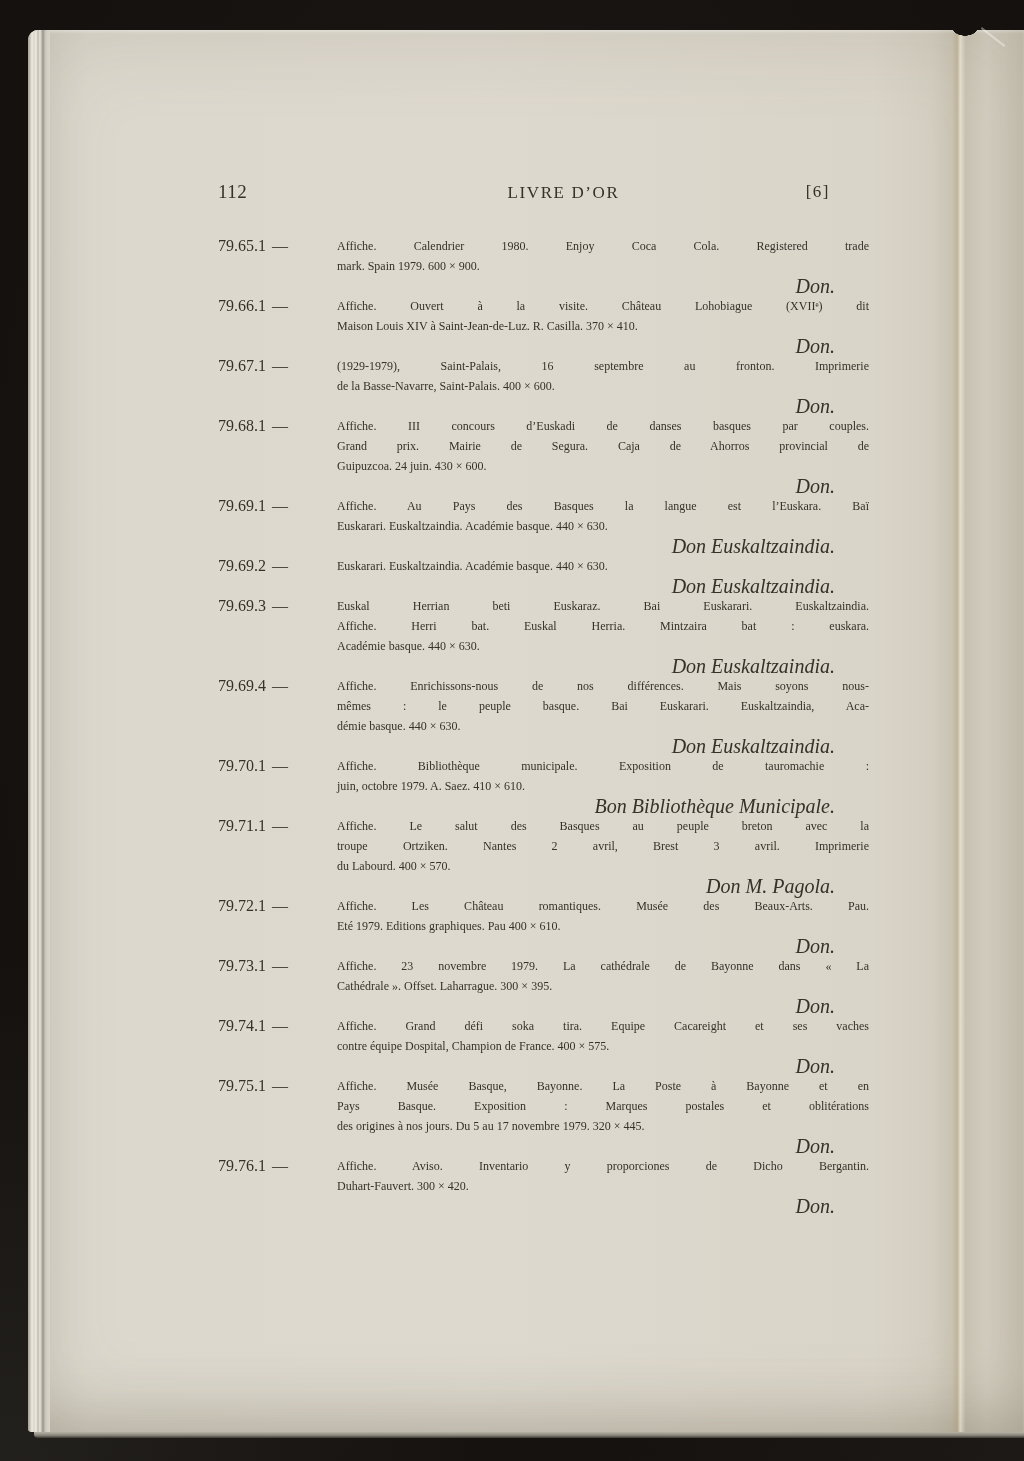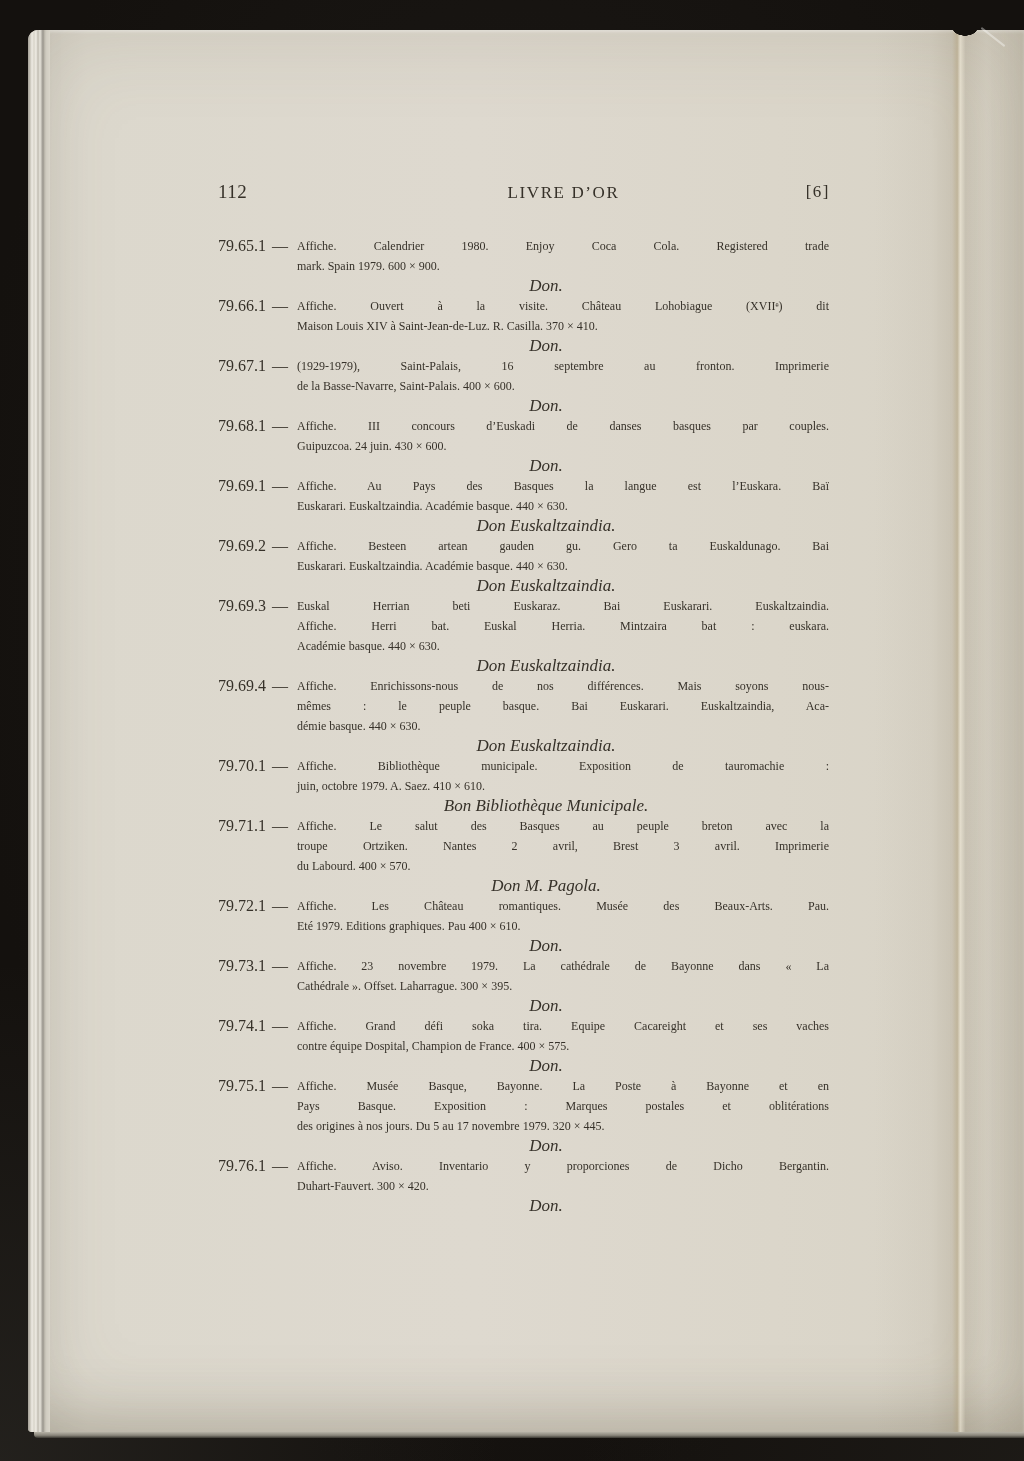--- a/index.html
+++ b/index.html
@@ -92,43 +92,44 @@
     font-size: 17px; letter-spacing: 1.5px;
   }
   .entries {
     position: absolute;
     left: 218px; top: 236px;
     width: 612px;
   }
   .entry {
     display: grid;
     grid-template-columns: 79px 532px;
+    gap: 40px;
   }
   .entry-head {
     grid-column: 1;
     display: flex;
     justify-content: space-between;
     padding-right: 9px;
     font-size: 16px;
     line-height: 20px;
     white-space: nowrap;
   }
   .entry-body { grid-column: 2; }
   .entry-line {
     font-size: 12px;
     line-height: 20px;
     text-align: justify;
     text-align-last: justify;
   }
   .entry-line.last { text-align-last: left; }
   .entry-attribution {
-    font-size: 17px;
+    font-size: 20px;
     line-height: 20px;
     font-style: italic;
-    text-align: center;
+    text-align: right;
     padding-right: 34px;
   }
 </style>
 </head>
 <body>
 
 <div class="stage">
   <div class="paper">
     <div class="edge-stack"></div>
     <div class="gutter"></div>
@@ -176,20 +177,21 @@
           <div class="entry-attribution">Don.</div>
         </div>
       </div>
       <div class="entry">
         <div class="entry-head">
           <span class="entry-id">79.68.1</span>
           <span class="entry-dash">—</span>
         </div>
         <div class="entry-body">
           <div class="entry-line">Affiche. III concours d’Euskadi de danses basques par couples.</div>
+          <div class="entry-line">Grand prix. Mairie de Segura. Caja de Ahorros provincial de</div>
           <div class="entry-line last">Guipuzcoa. 24 juin. 430 × 600.</div>
           <div class="entry-attribution">Don.</div>
         </div>
       </div>
       <div class="entry">
         <div class="entry-head">
           <span class="entry-id">79.69.1</span>
           <span class="entry-dash">—</span>
         </div>
         <div class="entry-body">
@@ -197,21 +199,20 @@
           <div class="entry-line last">Euskarari. Euskaltzaindia. Académie basque. 440 × 630.</div>
           <div class="entry-attribution">Don Euskaltzaindia.</div>
         </div>
       </div>
       <div class="entry">
         <div class="entry-head">
           <span class="entry-id">79.69.2</span>
           <span class="entry-dash">—</span>
         </div>
         <div class="entry-body">
-          <div class="entry-line">Affiche. Besteen artean gauden gu. Gero ta Euskaldunago. Bai</div>
           <div class="entry-line last">Euskarari. Euskaltzaindia. Académie basque. 440 × 630.</div>
           <div class="entry-attribution">Don Euskaltzaindia.</div>
         </div>
       </div>
       <div class="entry">
         <div class="entry-head">
           <span class="entry-id">79.69.3</span>
           <span class="entry-dash">—</span>
         </div>
         <div class="entry-body">

